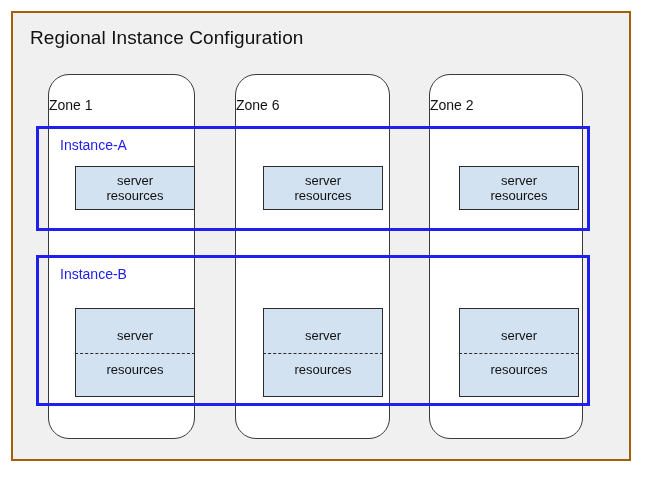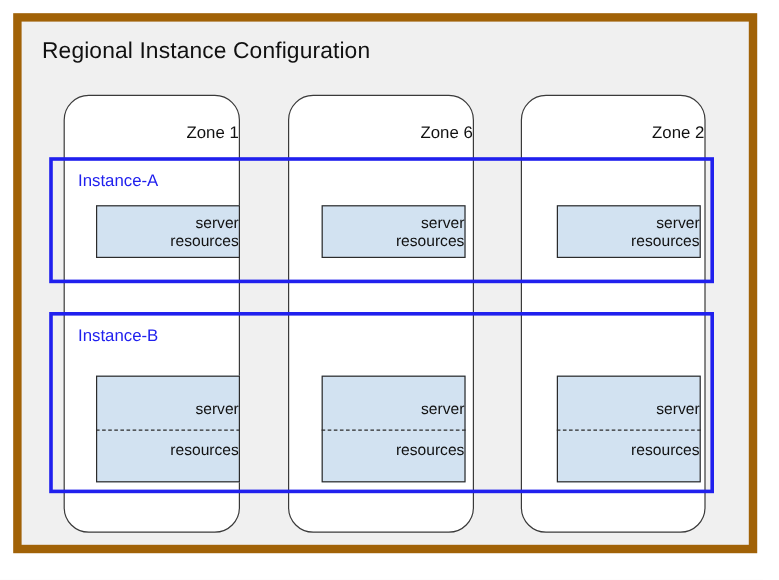--- a/index.html
+++ b/index.html
@@ -19,21 +19,21 @@
   }
   
   .panel {
     position: absolute;
     left: 11px;
     top: 11px;
     width: 620px;
     height: 450px;
     box-sizing: border-box;
     background: #f0f0f0;
-    border: 7px solid #a16207;
+    border: 2px solid #a16207;
   }
   .panel-title {
     position: absolute;
     left: 17px;
     top: 14px;
     font-size: 19px;
     color: #111111;
     letter-spacing: 0.1px;
     white-space: nowrap;
   }
@@ -49,21 +49,21 @@
     border-radius: 21px;
   }
   .zone-1 { left: 35px; }
   .zone-2 { left: 222px; width: 155px; }
   .zone-3 { left: 416px; width: 154px; }
   .zone-label {
     position: absolute;
     left: 0;
     right: 0;
     top: 22px;
-    text-align: right;
+    text-align: left;
     font-size: 14px;
     color: #111111;
   }
   
   .instance-box {
     position: absolute;
     left: 23px;
     width: 554px;
     box-sizing: border-box;
     border: 3px solid #2020ee;
@@ -81,21 +81,21 @@
     white-space: nowrap;
   }
   
   .res-box {
     position: absolute;
     box-sizing: border-box;
     background: #d2e2f1;
     border: 1.3px solid #2b2b2b;
     display: flex;
     flex-direction: column;
-    align-items: flex-end;
+    align-items: center;
     justify-content: center;
     font-size: 13px;
     color: #111111;
     line-height: 1.18;
   }
   
   .res-a {
     top: 153px;
     width: 120px;
     height: 44px;

